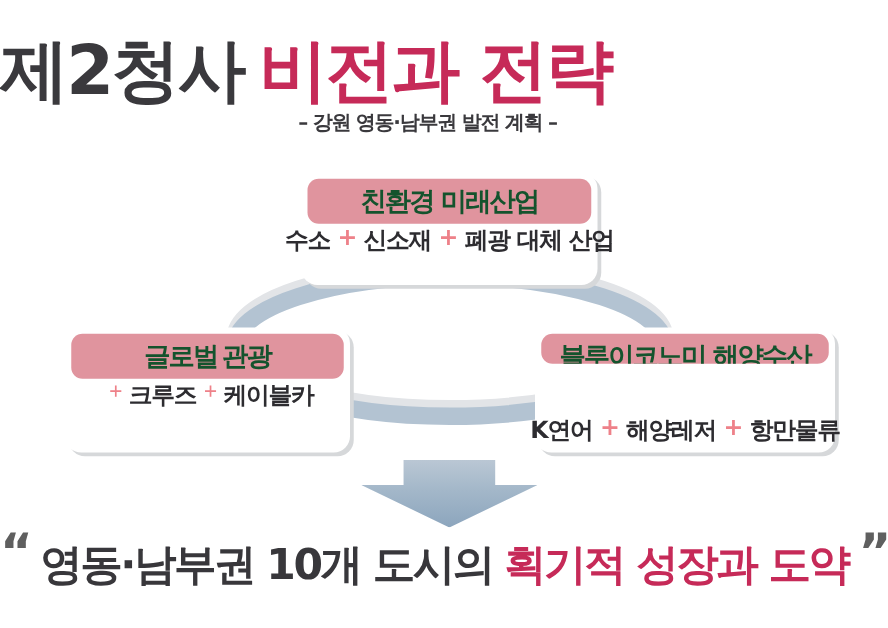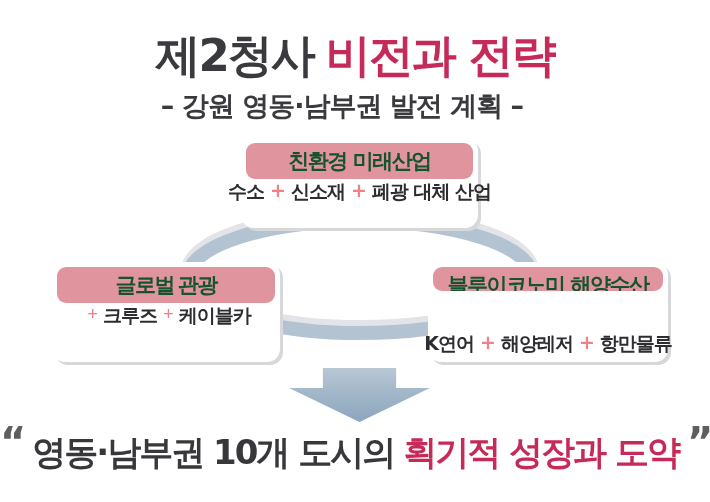--- a/index.html
+++ b/index.html
@@ -15,37 +15,36 @@
     background: #ffffff;
     overflow: hidden;
   }
 
   
   .title-row {
     position: absolute;
     top: 30px;
     left: 0;
     width: 710px;
-    text-align: center;
-    font-size: 45px;
+    font-size: 55px;
     font-weight: 900;
     letter-spacing: -2px;
     line-height: 52px;
     white-space: nowrap;
   }
   .title-dark { color: #3a393d; }
   .title-red  { color: #c62a58; margin-left: 12px; }
 
   .subtitle-row {
     position: absolute;
     top: 88px;
     left: 0;
     width: 684px;
     text-align: center;
-    font-size: 27px;
+    font-size: 16px;
     font-weight: 800;
     letter-spacing: -1px;
     color: #3a393d;
     white-space: nowrap;
   }
 
   
   .ring-svg {
     position: absolute;
     left: 170px;

